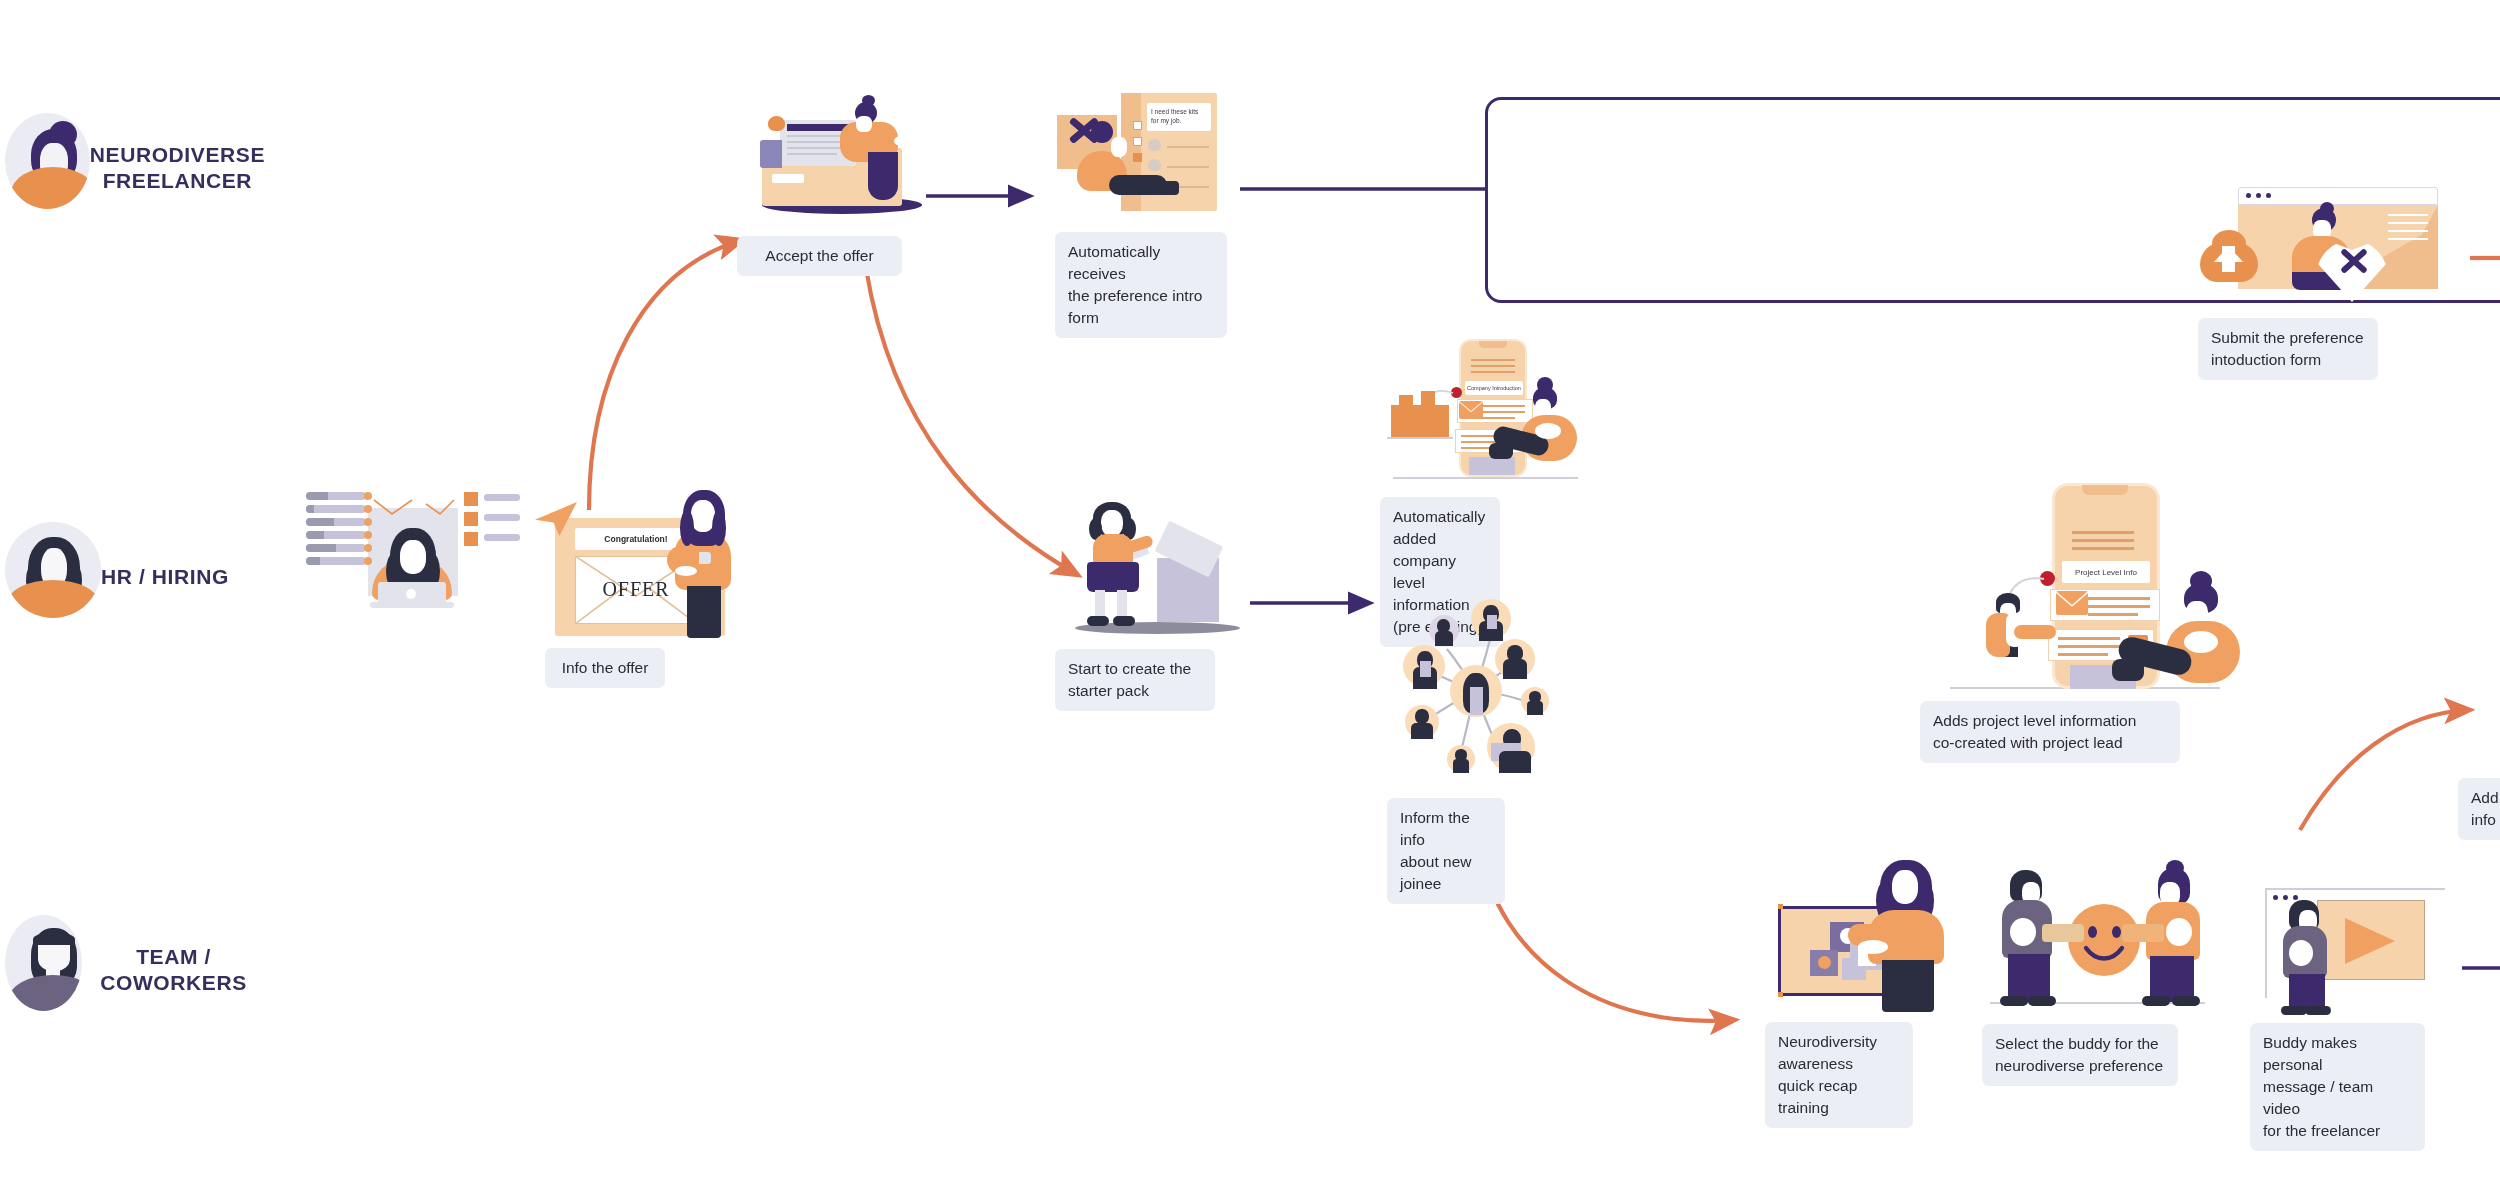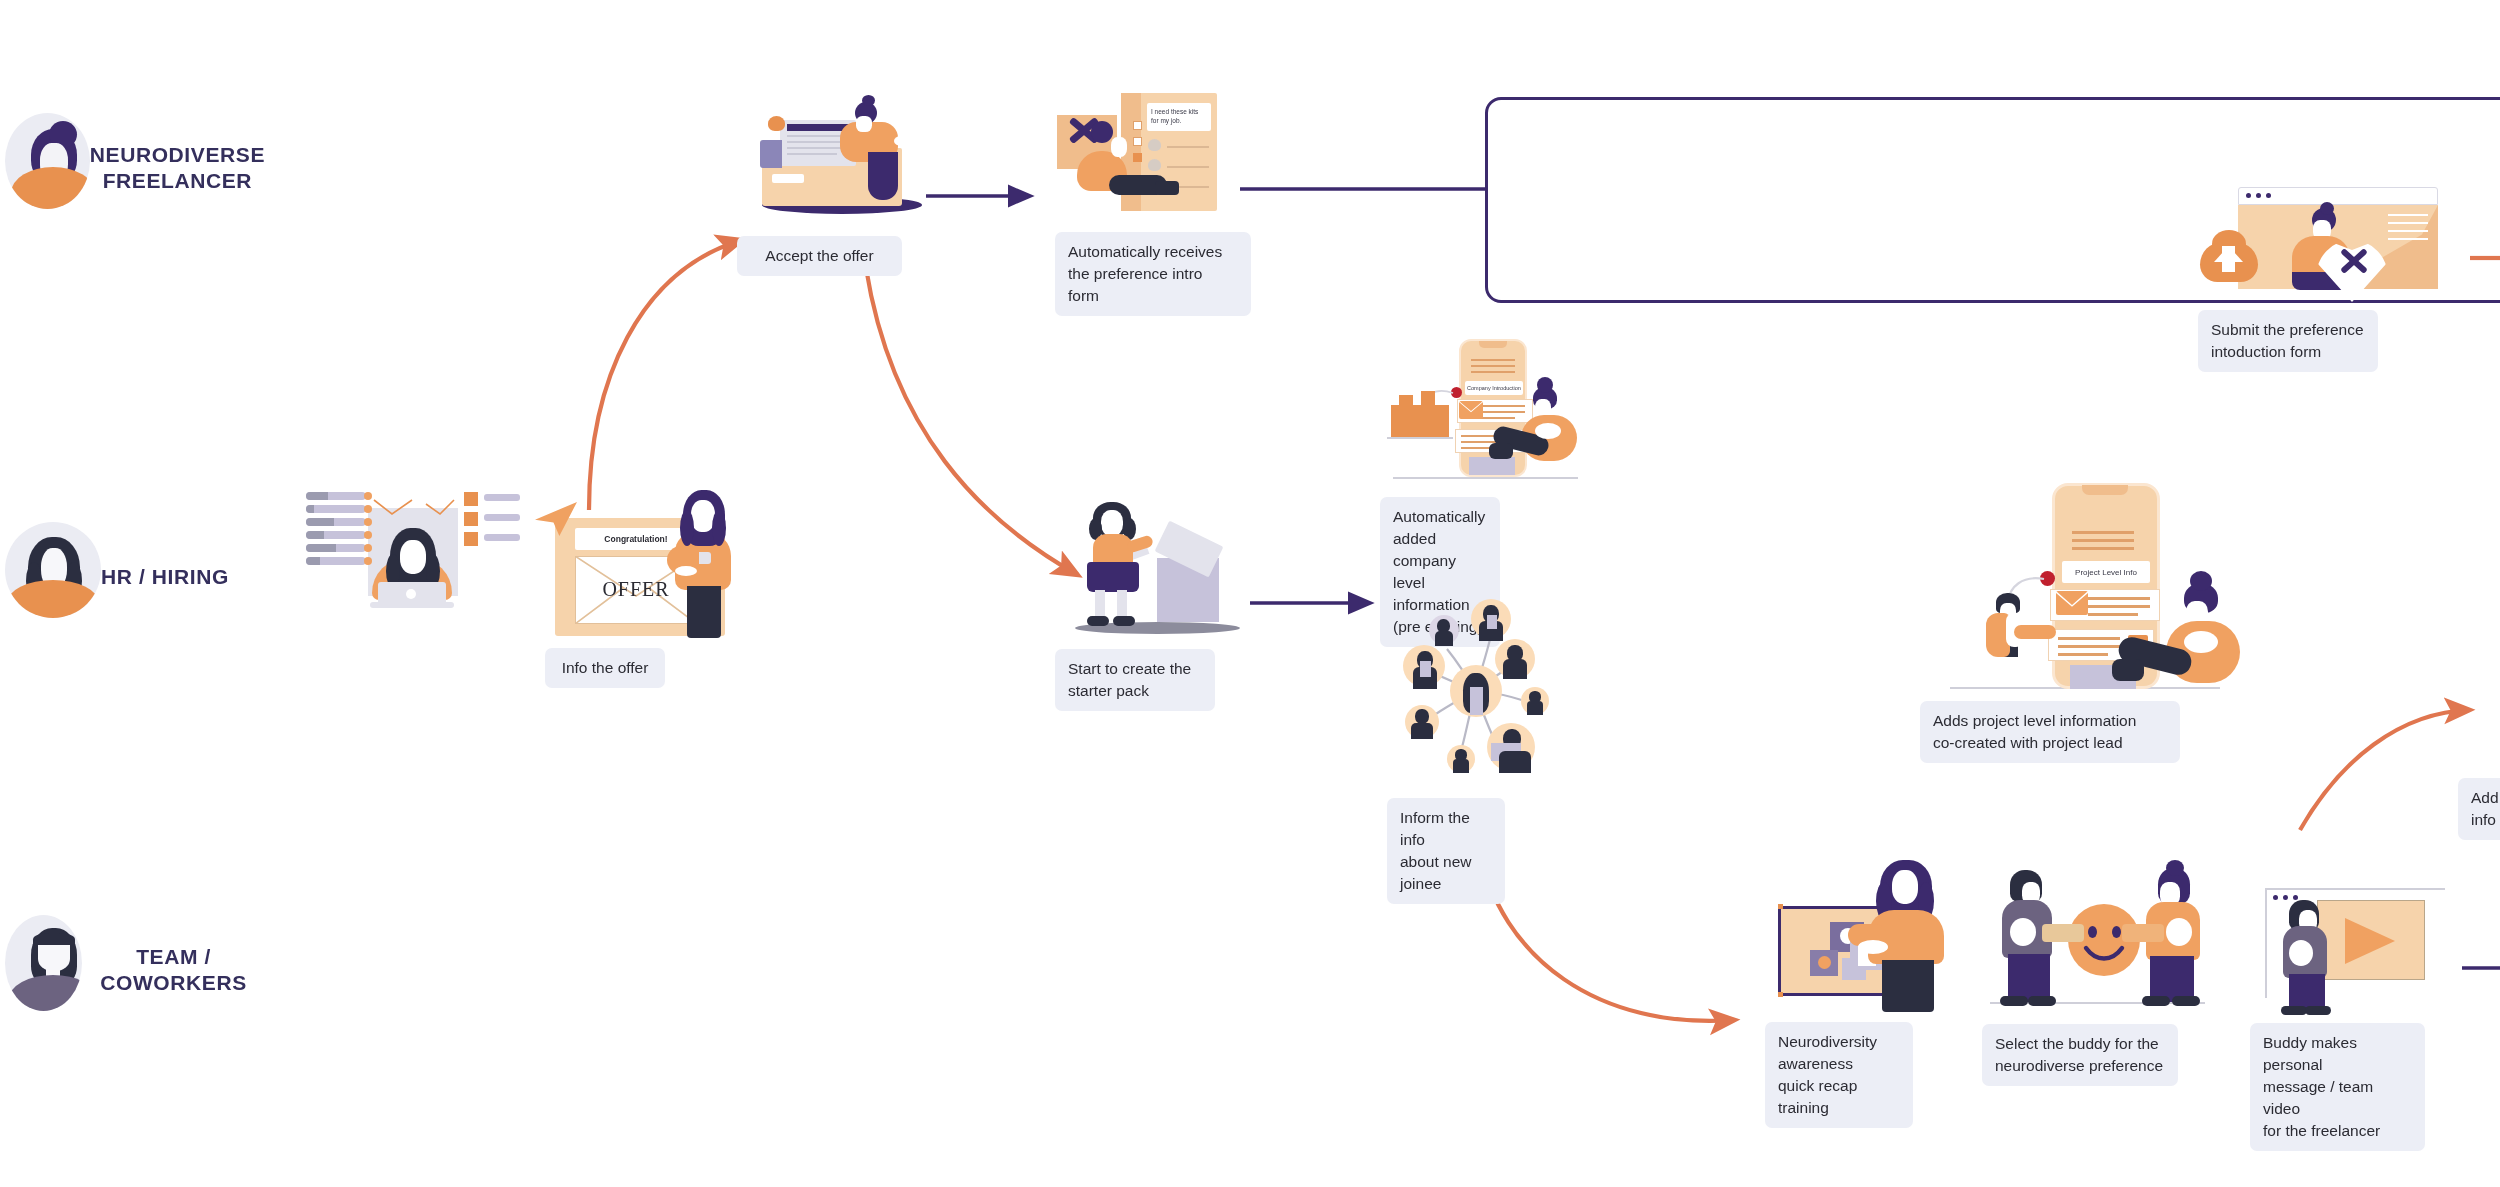--- a/index.html
+++ b/index.html
@@ -195,21 +195,21 @@
       <div class="sh" style="left:112px;top:93px;width:42px;height:1.6px;background:#dcb894;"></div>
       <div class="sh tan2" style="left:2px;top:22px;width:60px;height:54px;"></div>
       <div class="sh pur" style="left:12px;top:34px;width:34px;height:7px;border-radius:3px;transform:rotate(40deg);"></div>
       <div class="sh pur" style="left:12px;top:34px;width:34px;height:7px;border-radius:3px;transform:rotate(-40deg);"></div>
       <div class="sh pur" style="left:36px;top:28px;width:22px;height:22px;border-radius:50%;"></div>
       <div class="sh org2" style="left:22px;top:58px;width:50px;height:40px;border-radius:24px 24px 14px 14px;"></div>
       <div class="sh wht" style="left:56px;top:44px;width:16px;height:20px;border-radius:40%;"></div>
       <div class="sh dark" style="left:54px;top:82px;width:58px;height:20px;border-radius:10px;"></div>
       <div class="sh dark" style="left:100px;top:88px;width:24px;height:14px;border-radius:4px;"></div>
     </div>
-    <div class="caption" style="margin-top:14px;width:196px;white-space:pre-line;">Automatically receives
+    <div class="caption" style="margin-top:14px;width:172px;white-space:pre-line;">Automatically receives
 the preference intro
 form</div>
   </div>
 
   <div class="step" style="left:2200px;top:180px;">
     <div class="art" style="width:245px;height:120px;">
       <div class="sh wht" style="left:38px;top:7px;width:200px;height:18px;border:1.5px solid #d9d9e4;box-sizing:border-box;border-radius:3px 3px 0 0;"></div>
       <div class="sh pur" style="left:46px;top:13px;width:5px;height:5px;border-radius:50%;"></div>
       <div class="sh pur" style="left:56px;top:13px;width:5px;height:5px;border-radius:50%;"></div>
       <div class="sh pur" style="left:66px;top:13px;width:5px;height:5px;border-radius:50%;"></div>
@@ -225,21 +225,21 @@
       <div class="sh org2" style="left:92px;top:56px;width:58px;height:46px;border-radius:22px 22px 6px 6px;"></div>
       <div class="sh pur" style="left:92px;top:92px;width:58px;height:18px;border-radius:0 0 8px 8px;"></div>
       <div class="sh wht" style="left:116px;top:60px;width:72px;height:62px;border-radius:50% 50% 50% 50%/60% 60% 40% 40%;clip-path:polygon(50% 100%,0 35%,14% 0,50% 16%,86% 0,100% 35%);"></div>
       <div class="sh pur" style="left:138px;top:78px;width:32px;height:6px;border-radius:3px;transform:rotate(42deg);"></div>
       <div class="sh pur" style="left:138px;top:78px;width:32px;height:6px;border-radius:3px;transform:rotate(-42deg);"></div>
       <div class="sh org" style="left:0px;top:62px;width:58px;height:40px;border-radius:26px 26px 20px 20px;"></div>
       <div class="sh org" style="left:12px;top:50px;width:34px;height:28px;border-radius:50%;"></div>
       <div class="sh wht" style="left:22px;top:66px;width:13px;height:26px;"></div>
       <div class="sh wht" style="left:14px;top:66px;width:29px;height:16px;clip-path:polygon(50% 0,100% 100%,0 100%);"></div>
     </div>
-    <div class="caption" style="margin-top:10px;margin-left:-2px;width:180px;white-space:pre-line;">Submit the preference
+    <div class="caption" style="margin-top:18px;margin-left:-2px;width:180px;white-space:pre-line;">Submit the preference
 intoduction form</div>
   </div>
 
   <div class="step" style="left:300px;top:470px;">
     <div class="art" style="width:220px;height:145px;">
       <div class="sh lgrey" style="left:68px;top:38px;width:90px;height:88px;"></div>
 
       <div class="sh lav" style="left:6px;top:22px;width:60px;height:8px;border-radius:4px;"></div>
       <div class="sh" style="left:6px;top:22px;width:22px;height:8px;background:#9b9baf;border-radius:4px 0 0 4px;"></div>
       <div class="sh lav" style="left:6px;top:35px;width:60px;height:8px;border-radius:4px;"></div>

